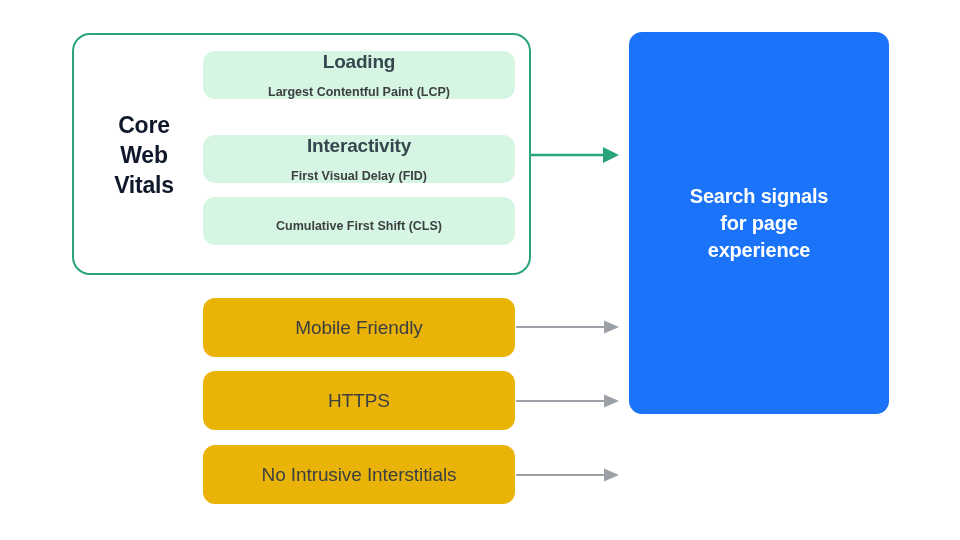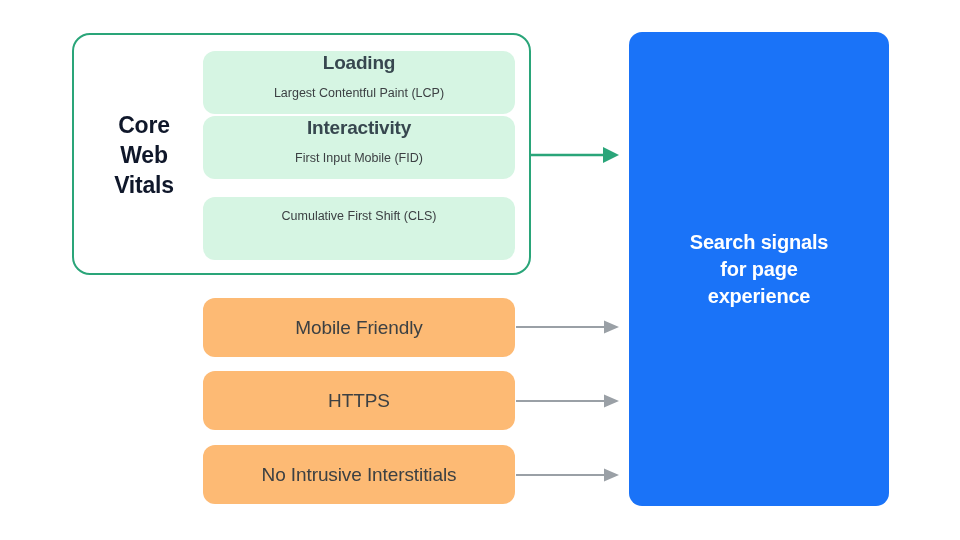--- a/index.html
+++ b/index.html
@@ -42,52 +42,53 @@
     font-size: 23px;
     font-weight: bold;
     line-height: 30px;
     letter-spacing: -0.2px;
   }
 
   .mint-card {
     position: absolute;
     left: 203px;
     width: 312px;
-    height: 63px;
+    height: 48px;
     background: #d6f5e3;
     border-radius: 12px;
     display: flex;
     flex-direction: column;
     align-items: center;
+    justify-content: center;
   }
   .mint-card .card-title {
     color: #37474f;
     font-size: 19px;
     font-weight: bold;
     line-height: 23px;
     letter-spacing: -0.2px;
   }
   .mint-card .card-sub {
     color: #3c4043;
     font-size: 12.5px;
-    font-weight: normal;
+    font-weight: bold;
     line-height: 17px;
     margin-top: 11px;
   }
   #mint-card-0 { top: 51px; }
-  #mint-card-1 { top: 116px; }
+  #mint-card-1 { top: 135px; }
   #mint-card-2 { top: 197px; }
 
   
   .grey-card {
     position: absolute;
     left: 203px;
     width: 312px;
     height: 59px;
-    background: #fdba74;
+    background: #eab308;
     border-radius: 12px;
     display: flex;
     align-items: center;
     justify-content: center;
   }
   .grey-card .card-title {
     color: #3c4043;
     font-size: 19px;
     font-weight: normal;
     line-height: 23px;
@@ -103,21 +104,21 @@
     overflow: visible;
   }
   #arrow-green { left: 525px; top: 95px; }
 
   
   #outcome-panel {
     position: absolute;
     left: 629px;
     top: 32px;
     width: 260px;
-    height: 474px;
+    height: 382px;
     background: #1a73f8;
     border-radius: 13px;
     display: flex;
     align-items: center;
     justify-content: center;
   }
   #outcome-text {
     color: #ffffff;
     font-size: 20px;
     font-weight: bold;
@@ -139,21 +140,21 @@
 Web
 Vitals</div>
 
   <div class="mint-card" id="mint-card-0">
     <div class="card-title">Loading</div>
     <div class="card-sub">Largest Contentful Paint (LCP)</div>
   </div>
 
   <div class="mint-card" id="mint-card-1">
     <div class="card-title">Interactivity</div>
-    <div class="card-sub">First Input Mobile (FID)</div>
+    <div class="card-sub">First Visual Delay (FID)</div>
   </div>
 
   <div class="mint-card" id="mint-card-2">
     <div class="card-sub">Cumulative First Shift (CLS)</div>
   </div>
 
   <div class="grey-card" id="grey-card-0">
     <div class="card-title">Mobile Friendly</div>
   </div>
 

